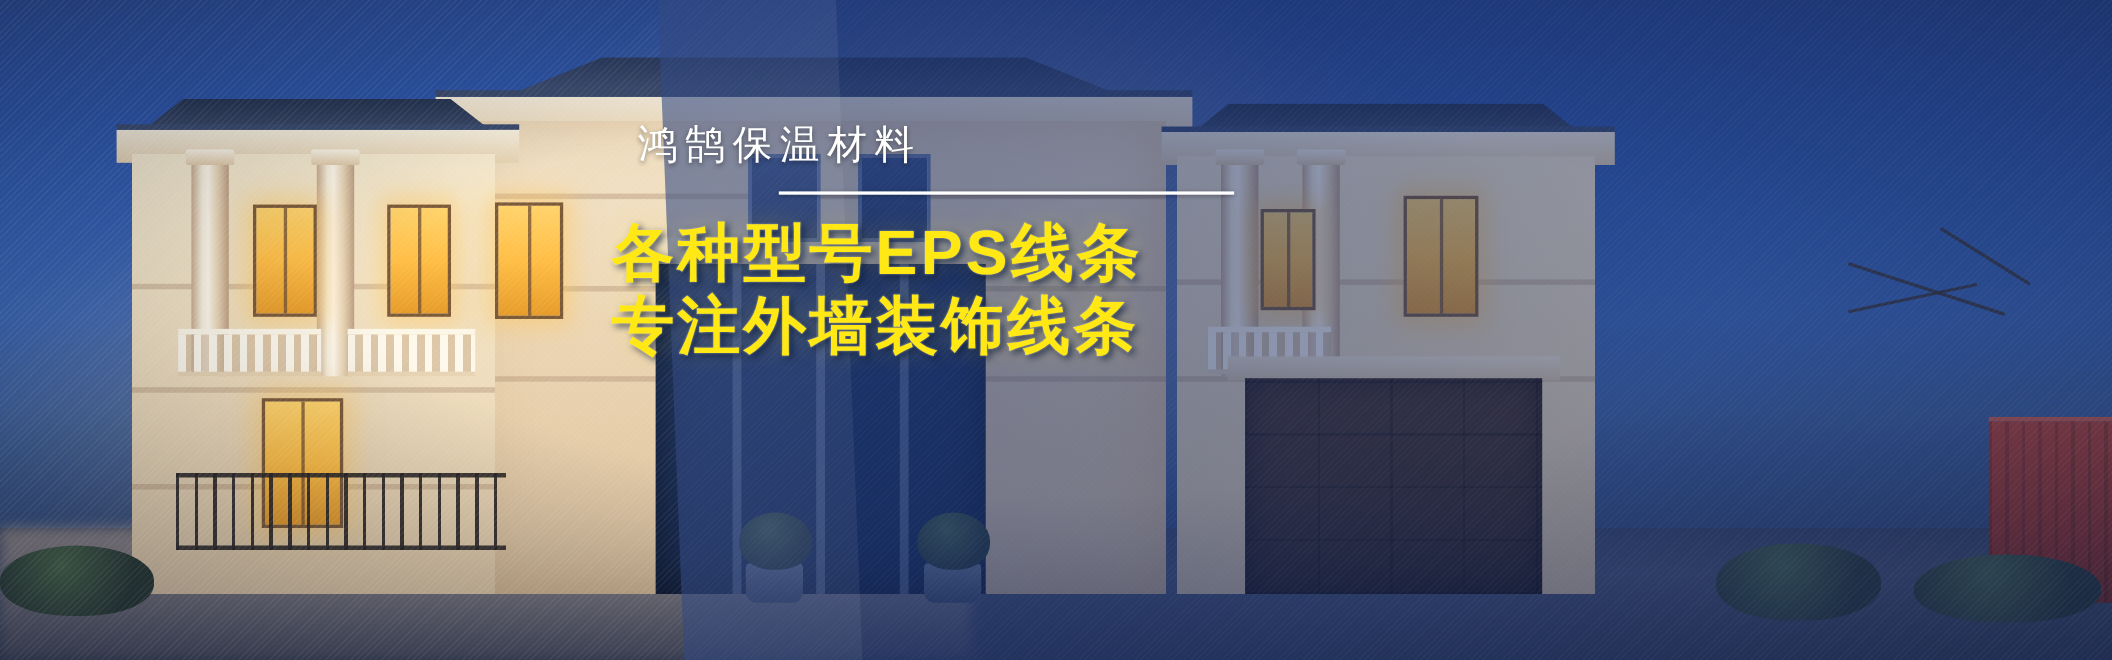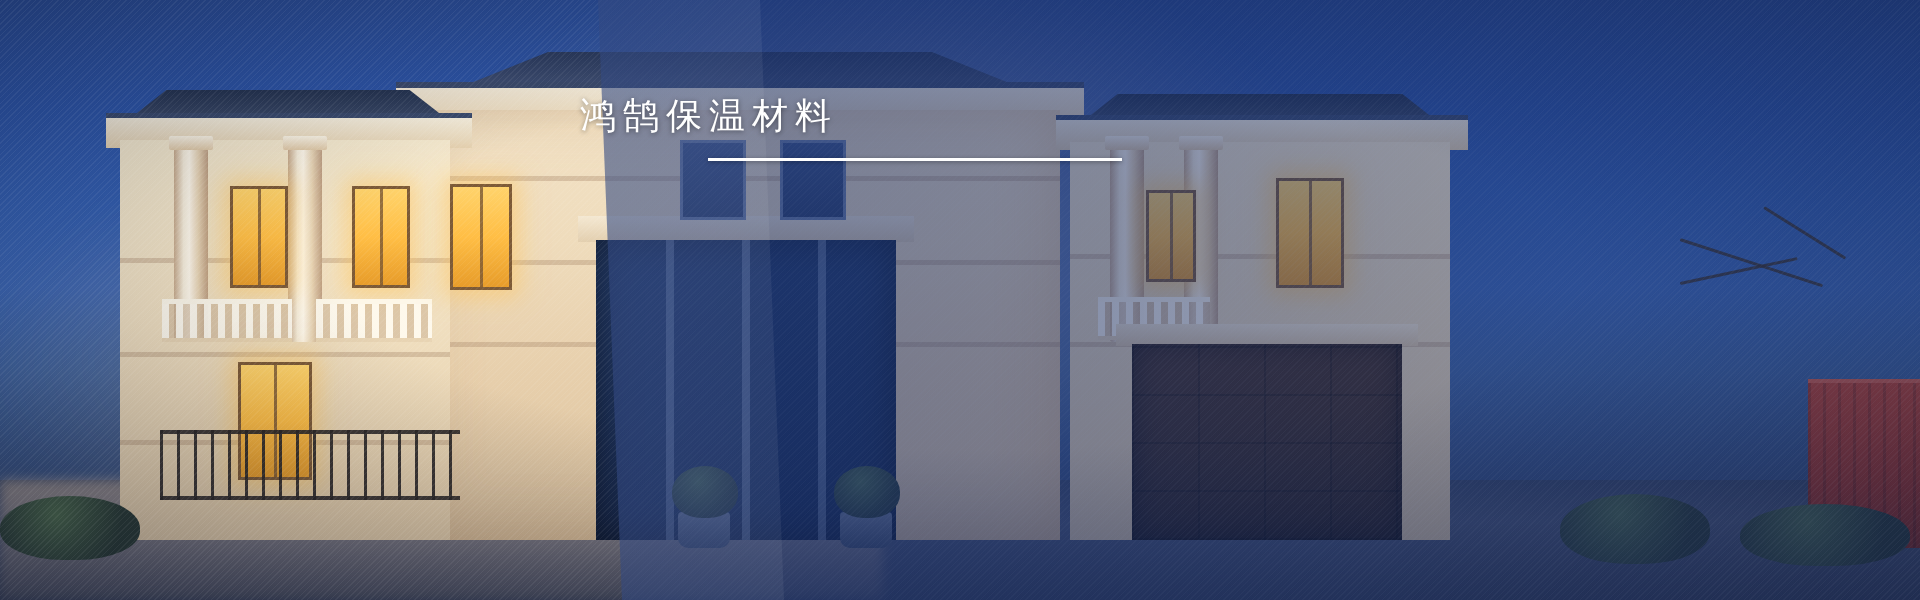--- a/index.html
+++ b/index.html
@@ -310,21 +310,21 @@
     left: 556px; top: 96px;
     width: 1100px;
   }
   .brand {
     font-size: 36px;
     line-height: 1.1;
     letter-spacing: 7px;
     color: #ffffff;
     font-weight: 400;
     text-shadow: 0 1px 5px rgba(0,0,0,0.45);
-    margin: 0 0 0 24px;
+    margin: 16px 0 0 24px;
   }
   .rule {
     width: 414px;
     height: 3px;
     background: #ffffff;
     margin: 22px 0 0 152px;
     box-shadow: 0 1px 4px rgba(0,0,0,0.35);
   }
   .head {
     margin: 20px 0 0 0;
@@ -447,15 +447,19 @@
 
   <div class="vignette"></div>
   <div class="hatch"></div>
 
   <div class="panel"></div>
   <div class="panel-sheen"></div>
 
   <div class="copy">
     <div class="brand">鸿鹄保温材料</div>
     <div class="rule"></div>
+    <div class="head">
+      <span class="l1">各种型号EPS线条</span>
+      <span class="l2">专注外墙装饰线条</span>
+    </div>
   </div>
 
 </div>
 
 </body></html>

